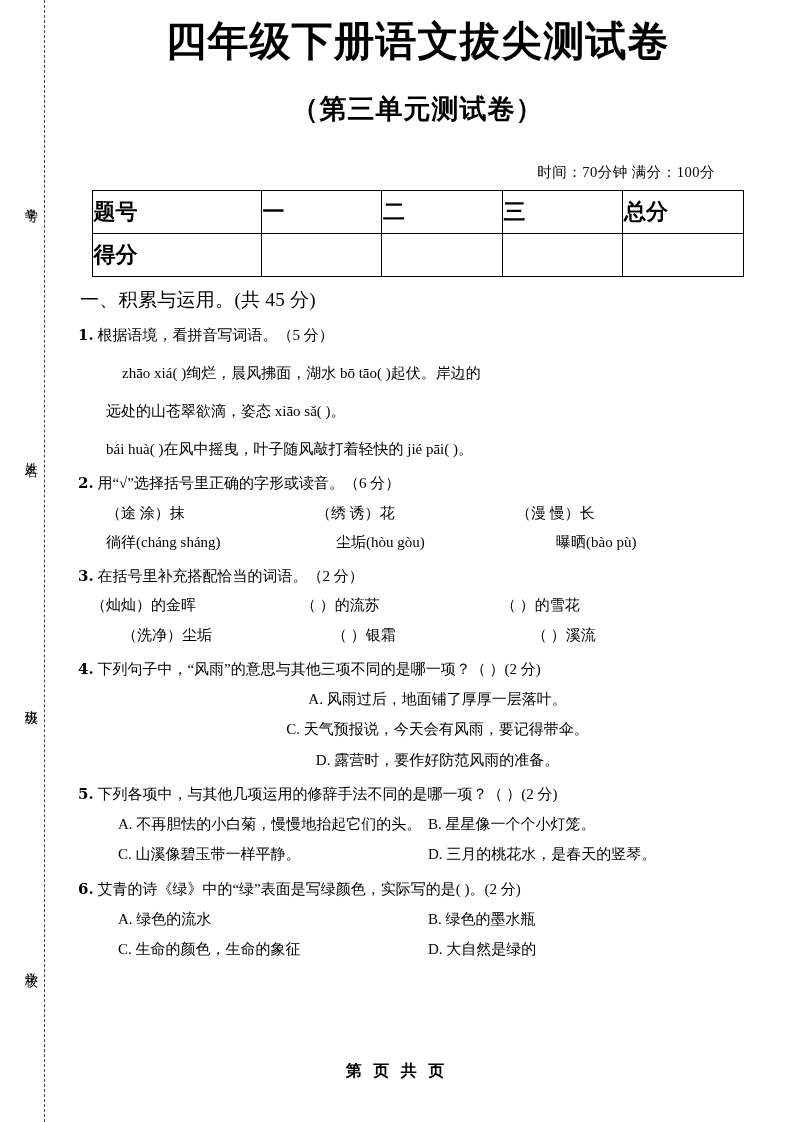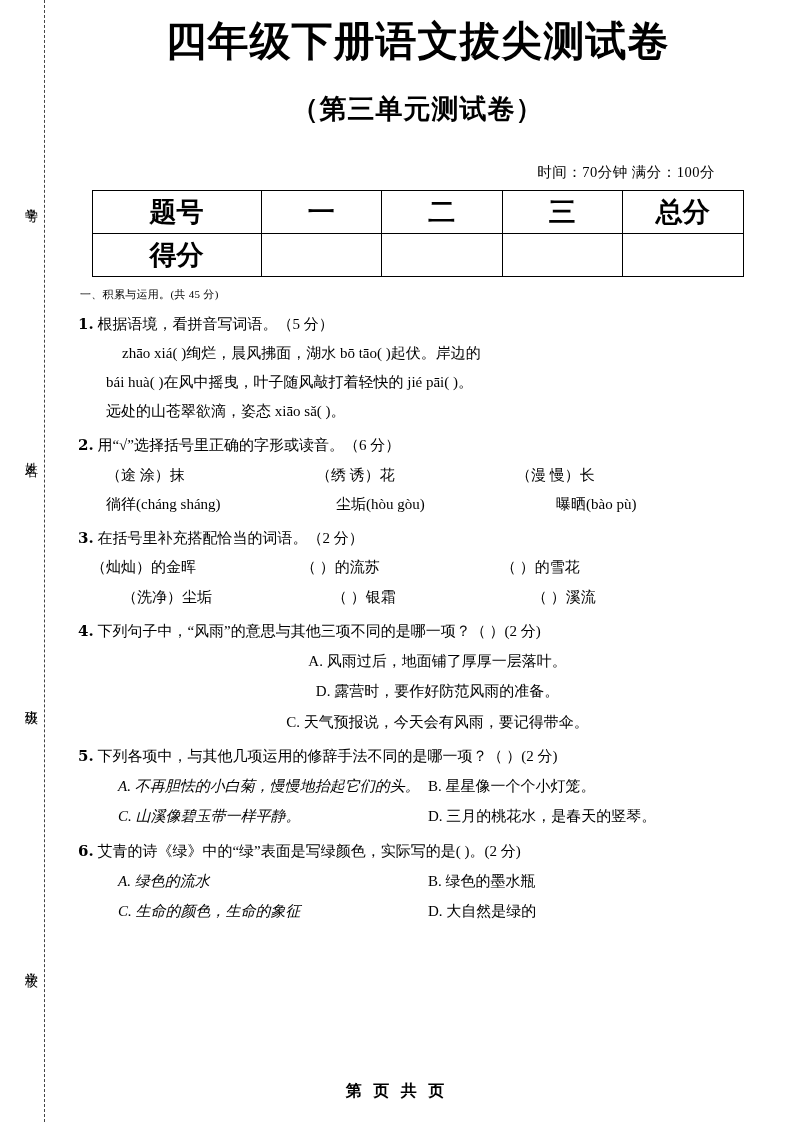--- a/index.html
+++ b/index.html
@@ -86,48 +86,48 @@
   }
   table.score {
     border-collapse: collapse;
     margin: 8px auto 0 auto;
     width: 652px;
     table-layout: fixed;
   }
   table.score td {
     border: 1.5px solid #000;
     height: 40px;
-    text-align: center;
-    font-size: 27px;
+    text-align: left;
+    font-size: 22px;
     font-weight: bold;
     font-family: "DejaVu Serif", "Liberation Serif", serif;
   }
   table.score td.head {
     width: 166px;
   }
   .sec-title {
-    font-size: 11px;
+    font-size: 19px;
     margin-top: 10px;
     margin-left: 2px;
     letter-spacing: 0.3px;
   }
   .q {
     margin-top: 11px;
     font-size: 15px;
     line-height: 1.55;
   }
   .q .num {
     font-family: "DejaVu Serif", "Liberation Serif", serif;
     font-weight: bold;
   }
   .indent {
     margin-left: 28px;
   }
   .line {
-    margin-top: 5px;
+    margin-top: 14px;
     font-size: 15px;
     line-height: 1.6;
   }
   .row-cols {
     display: flex;
     margin-top: 6px;
     font-size: 15px;
   }
   .row-cols > div {
     white-space: nowrap;
@@ -140,24 +140,24 @@
     margin-left: 40px;
     font-size: 15px;
     text-align: center;
   }
   .opts2 {
     display: flex;
     margin-top: 7px;
     margin-left: 40px;
     font-size: 15px;
   }
-  .opts2 > div:first-child { width: 310px; font-style: italic; }
+  .opts2 > div:first-child { width: 310px; }
   .footer {
     position: absolute;
-    bottom: 20px;
+    bottom: 40px;
     left: 0;
     right: 0;
     text-align: center;
     font-size: 16px;
     font-weight: bold;
     letter-spacing: 3px;
     font-family: "DejaVu Sans", "Liberation Sans", sans-serif;
   }
 </style>
 </head>
@@ -199,22 +199,22 @@
       </tr>
     </tbody>
       </table>
 
     <div class="sec-title">一、积累与运用。(共 45 分)</div>
 
     <div class="q">
       <span class="num">1.</span>
       <span>根据语境，看拼音写词语。（5 分）</span>
       <div class="line indent" style="margin-left:44px;">zhāo xiá(          )绚烂，晨风拂面，湖水 bō tāo(          )起伏。岸边的</div>
+      <div class="line" style="margin-left:28px;">远处的山苍翠欲滴，姿态 xiāo sǎ(          )。</div>
       <div class="line" style="margin-left:28px;">bái huà(          )在风中摇曳，叶子随风敲打着轻快的 jié pāi(          )。</div>
-      <div class="line" style="margin-left:28px;">远处的山苍翠欲滴，姿态 xiāo sǎ(          )。</div>
     </div>
 
     <div class="q">
       <span class="num">2.</span>
       <span>用“√”选择括号里正确的字形或读音。（6 分）</span>
       <div class="row-cols" style="margin-left:28px;">
         <div class="c1">（途   涂）抹</div>
         <div class="c2">（绣   诱）花</div>
         <div class="c3">（漫   慢）长</div>
       </div>
@@ -237,22 +237,22 @@
         <div class="c1">（洗净）尘垢</div>
         <div class="c2">（          ）银霜</div>
         <div class="c3">（          ）溪流</div>
       </div>
     </div>
 
     <div class="q">
       <span class="num">4.</span>
       <span>下列句子中，“风雨”的意思与其他三项不同的是哪一项？（      ）(2 分)</span>
       <div class="opt">A. 风雨过后，地面铺了厚厚一层落叶。</div>
+      <div class="opt">C. 天气预报说，今天会有风雨，要记得带伞。</div>
       <div class="opt">D. 露营时，要作好防范风雨的准备。</div>
-      <div class="opt">C. 天气预报说，今天会有风雨，要记得带伞。</div>
     </div>
 
     <div class="q">
       <span class="num">5.</span>
       <span>下列各项中，与其他几项运用的修辞手法不同的是哪一项？（      ）(2 分)</span>
       <div class="opts2">
         <div>A. 不再胆怯的小白菊，慢慢地抬起它们的头。</div>
         <div>B. 星星像一个个小灯笼。</div>
       </div>
       <div class="opts2">

